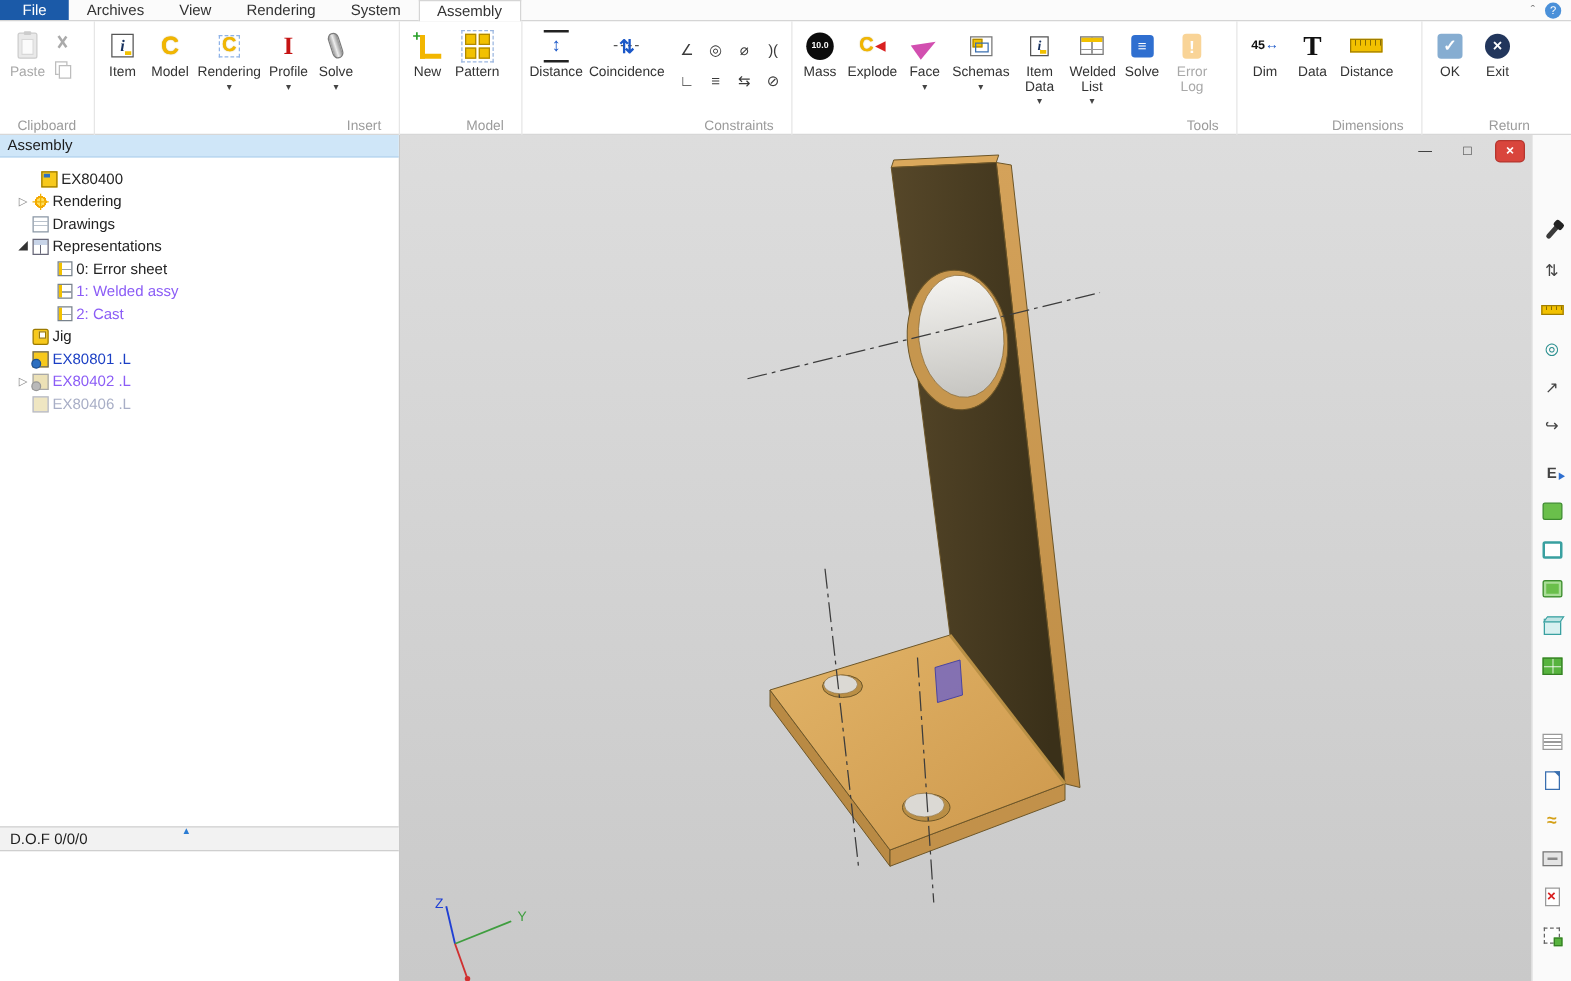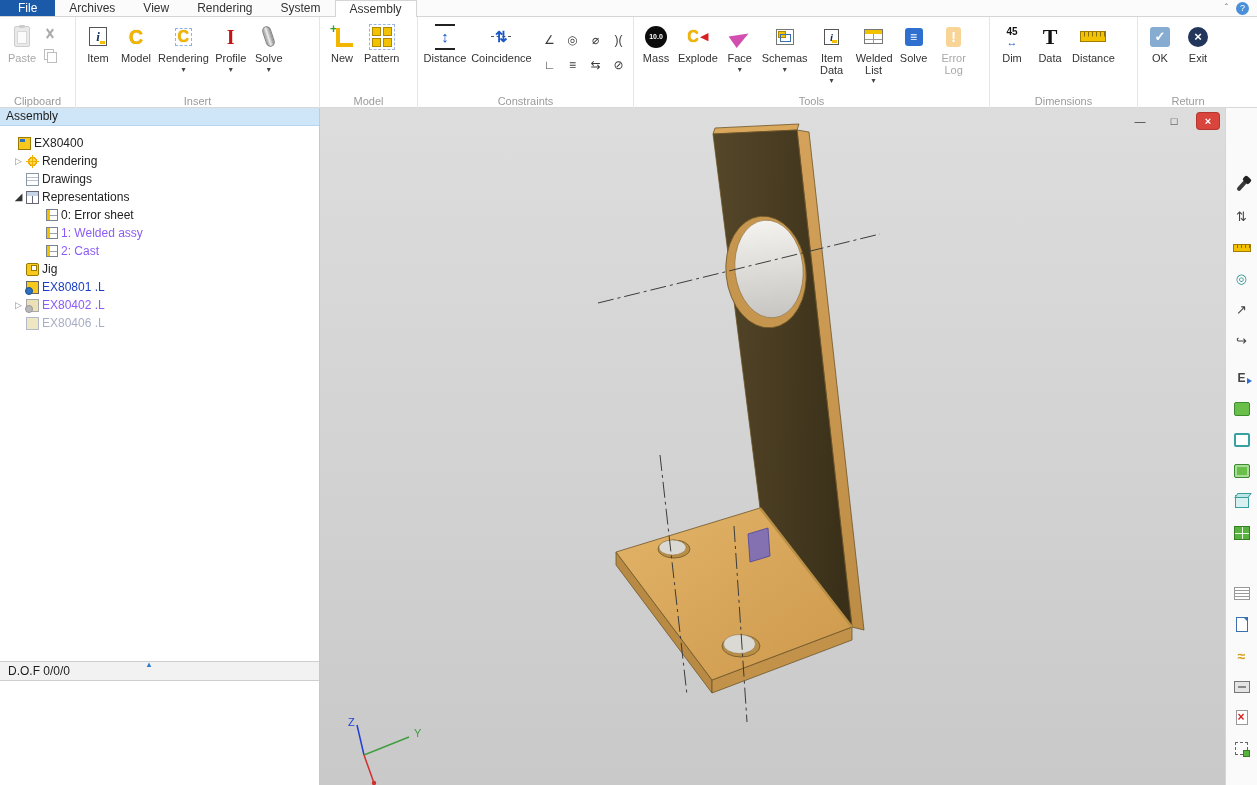--- a/index.html
+++ b/index.html
@@ -8,21 +8,21 @@
 .tabbar{position:absolute;left:0;top:0;width:1257px;height:17px;background:#fbfbfb;border-bottom:1px solid #d5d5d5;display:flex;align-items:stretch;z-index:5}
 .tab{padding:0 14px;display:flex;align-items:center;color:#333;cursor:default}
 .tab.file{background:#1b5aa8;color:#fff;padding:0 18px}
 .tab.active{background:#fff;border:1px solid #d5d5d5;border-bottom:none;margin-bottom:-1px;z-index:6}
 .tb-right{margin-left:auto;display:flex;align-items:center;gap:8px;padding-right:8px}
 .tb-chev{color:#777;font-size:10px}
 .tb-help{width:13px;height:13px;border-radius:50%;background:#4a90d9;color:#fff;font-size:9px;display:flex;align-items:center;justify-content:center}
 
 .ribbon{position:absolute;left:0;top:17px;width:1257px;height:91px;background:#fff;border-bottom:1px solid #d7d7d7;display:flex;z-index:4}
 .group{position:relative;display:flex;align-items:flex-start;padding:2px 3px 13px;border-right:1px solid #e6e6e6;height:91px}
-.glabel{position:absolute;left:0;right:0;bottom:1px;text-align:center;font-size:11px;color:#9b9b9b}
+.glabel{position:absolute;left:0;right:14px;bottom:1px;text-align:right;font-size:11px;color:#9b9b9b}
 .btn{display:flex;flex-direction:column;align-items:center;gap:3px;padding:4px 3px 0;min-width:38px;cursor:default}
 .bicon{height:27px;display:flex;align-items:center;justify-content:center}
 .blabel{font-size:11px;color:#333;white-space:nowrap;line-height:1.05}
 .btn.wrap .blabel{white-space:normal;width:36px;text-align:center}
 .btn.disabled .blabel{color:#a8a8a8}
 .btn.disabled .bicon{opacity:.45}
 .caret{font-size:8px;color:#444;line-height:4px}
 .minicol{display:flex;flex-direction:column;gap:8px;margin:8px 2px 0 2px}
 
 .ic-clip{width:16px;height:21px;background:#cfcfcf;border:1px solid #8f8f8f;border-radius:2px;position:relative}
@@ -59,21 +59,21 @@
 .ic-exp{display:flex;align-items:center;gap:1px}
 .ic-exp .c{font:900 16px "Liberation Sans",sans-serif;color:#f2b600;text-shadow:0 0 1px #b88d00}
 .ic-exp .a{color:#d92020;font-size:11px}
 .ic-face{width:0;height:0;border-top:9px solid transparent;border-bottom:5px solid transparent;border-left:18px solid #d24fb0;transform:rotate(-35deg);filter:none}
 .ic-sch{width:18px;height:16px;border:1px solid #777;background:#fff;position:relative}
 .ic-sch::before{content:"";position:absolute;left:1px;top:1px;width:6px;height:5px;background:#f2c100;border:1px solid #b08900}
 .ic-sch::after{content:"";position:absolute;right:2px;bottom:2px;width:9px;height:6px;border:1px solid #3a6fb0}
 .ic-tbl{width:19px;height:15px;border:1px solid #777;background-image:linear-gradient(#f2c100 0 4px,rgba(0,0,0,0) 4px),linear-gradient(90deg,rgba(0,0,0,0) 0 8px,#999 8px 9px,rgba(0,0,0,0) 9px),linear-gradient(rgba(0,0,0,0) 0 9px,#999 9px 10px,rgba(0,0,0,0) 10px);background-color:#fff}
 .ic-solve{width:18px;height:18px;border-radius:3px;background:#2f6fd0;color:#fff;display:flex;align-items:center;justify-content:center;font-weight:bold;font-size:12px}
 .ic-err{width:15px;height:20px;border-radius:3px;background:#f2a21b;color:#fff;font:900 14px/20px "Liberation Sans",sans-serif;text-align:center}
-.ic-dim{display:flex;flex-direction:column;align-items:center;line-height:1}
+.ic-dim{display:flex;flex-direction:row;align-items:center;line-height:1}
 .ic-dim .n{font:900 10px "Liberation Sans",sans-serif;color:#111}
 .ic-dim .ar{color:#1a57c8;font-size:11px}
 .ic-T{font:900 22px "Liberation Serif",serif;color:#111;line-height:1}
 .ic-ruler{width:26px;height:11px;background-color:#f2c100;border:1px solid #a07d00;background-image:repeating-linear-gradient(90deg,rgba(0,0,0,0) 0 3px,#8a6d00 3px 4px);background-size:100% 50%;background-repeat:no-repeat}
 .ic-ok{width:20px;height:20px;border-radius:3px;background:#86add1;color:#fff;font-weight:900;font-size:13px;display:flex;align-items:center;justify-content:center}
 .ic-exit{width:20px;height:20px;border-radius:50%;background:#22365c;color:#fff;font-weight:900;font-size:13px;display:flex;align-items:center;justify-content:center}
 
 .main{position:absolute;left:0;top:108px;width:1257px;height:677px}
 .panel{position:absolute;left:0;top:0;width:320px;height:677px;background:#fff;border-right:1px solid #c9c9c9;display:flex;flex-direction:column}
 .phead{height:18px;background:#cfe6f8;border-bottom:1px solid #b5d4ee;font-size:12px;color:#1c1c1c;padding:1px 6px;flex:none}
@@ -380,21 +380,21 @@
     <div class="glabel">Return</div>
   </div>
 
 </div>
 
 <div class="main">
 
   <div class="panel">
     <div class="phead">Assembly</div>
     <div class="tree">
-      <div class="trow" style="padding-left:4px">
+      <div class="trow" style="padding-left:19px">
         <span class="texp"></span>
         <span class="ti root"></span>
         <span class="tlabel">EX80400</span>
       </div>
       <div class="trow" style="padding-left:12px">
         <span class="texp">▷</span>
         <span class="ti sun"></span>
         <span class="tlabel">Rendering</span>
       </div>
       <div class="trow" style="padding-left:12px">

